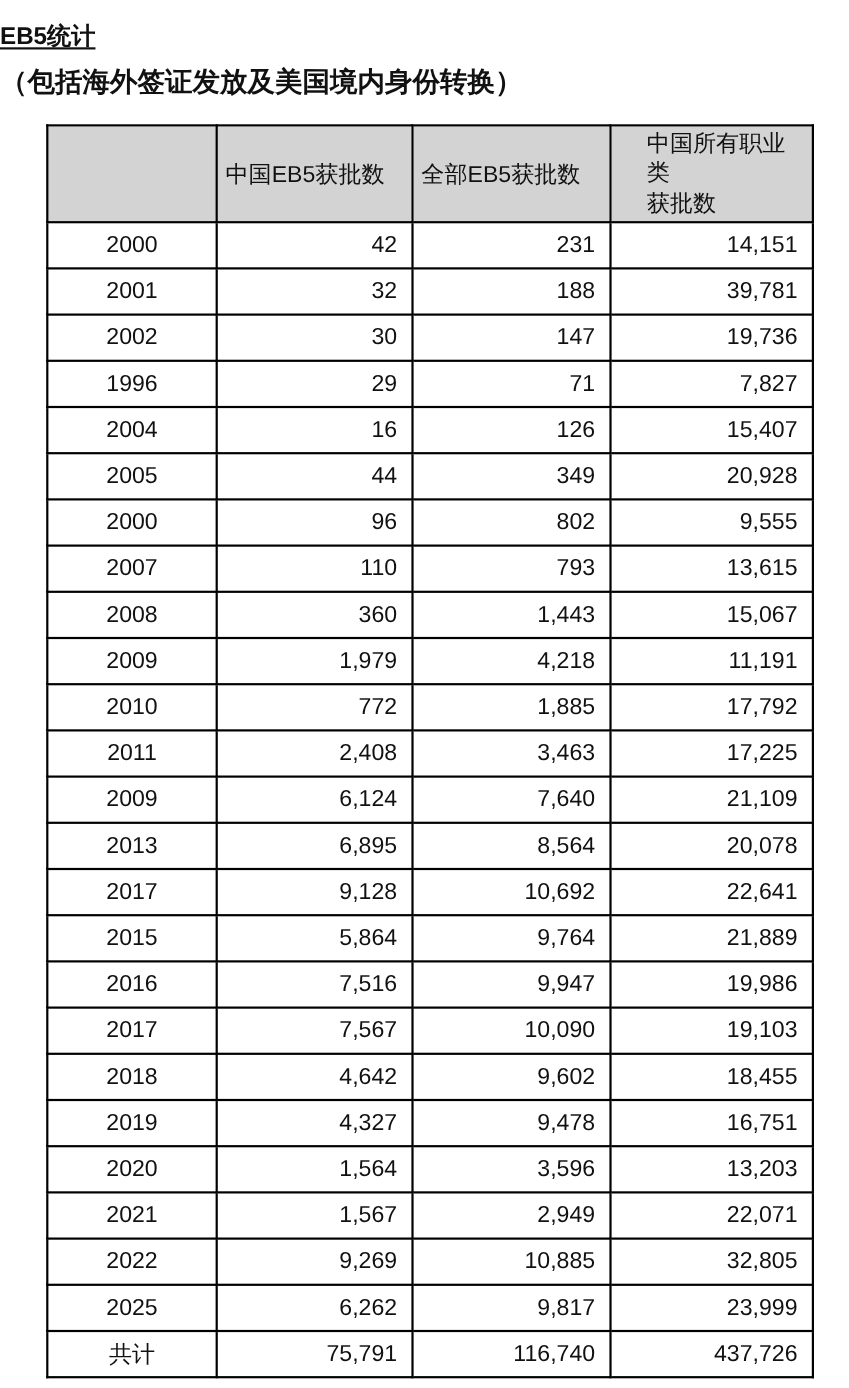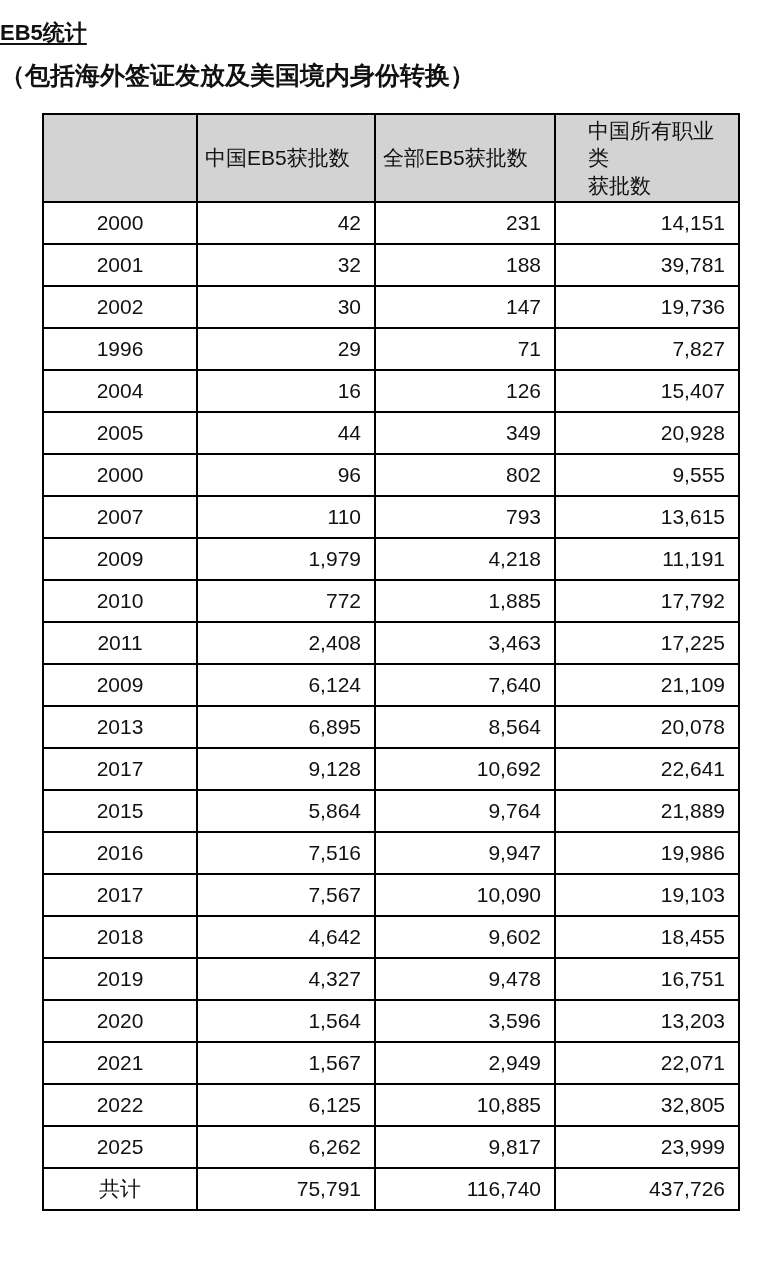--- a/index.html
+++ b/index.html
@@ -137,20 +137,26 @@
     <td class="num">802</td>
     <td class="num">9,555</td>
   </tr>
       <tr>
     <td class="year">2007</td>
     <td class="num">110</td>
     <td class="num">793</td>
     <td class="num">13,615</td>
   </tr>
       <tr>
+    <td class="year">2008</td>
+    <td class="num">360</td>
+    <td class="num">1,443</td>
+    <td class="num">15,067</td>
+  </tr>
+      <tr>
     <td class="year">2009</td>
     <td class="num">1,979</td>
     <td class="num">4,218</td>
     <td class="num">11,191</td>
   </tr>
       <tr>
     <td class="year">2010</td>
     <td class="num">772</td>
     <td class="num">1,885</td>
     <td class="num">17,792</td>
@@ -216,21 +222,21 @@
     <td class="num">13,203</td>
   </tr>
       <tr>
     <td class="year">2021</td>
     <td class="num">1,567</td>
     <td class="num">2,949</td>
     <td class="num">22,071</td>
   </tr>
       <tr>
     <td class="year">2022</td>
-    <td class="num">6,125</td>
+    <td class="num">9,269</td>
     <td class="num">10,885</td>
     <td class="num">32,805</td>
   </tr>
       <tr>
     <td class="year">2025</td>
     <td class="num">6,262</td>
     <td class="num">9,817</td>
     <td class="num">23,999</td>
   </tr>
       <tr>

